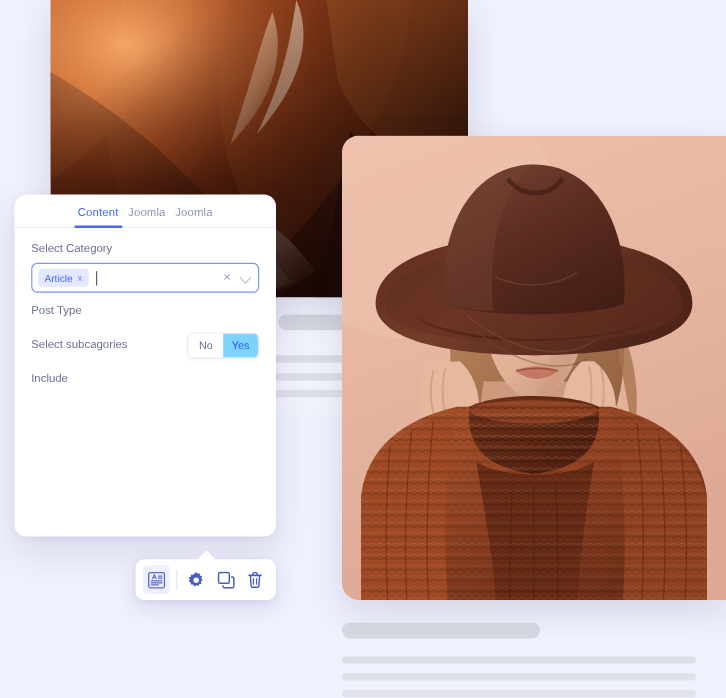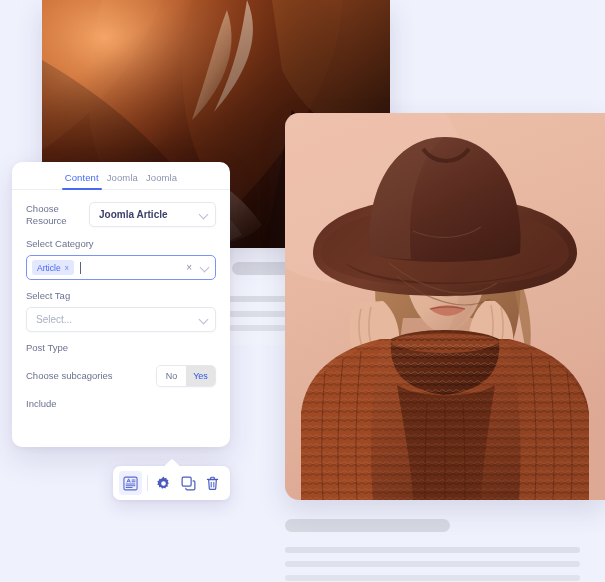--- a/index.html
+++ b/index.html
@@ -231,21 +231,21 @@
     width: 29px;
     display: flex;
     align-items: center;
     justify-content: center;
     font-size: 9px;
     color: #6b7190;
     background: #fff;
     cursor: pointer;
   }
   .toggle-btn.on {
-    background: #e5e5e5;
+    background: #7dd3fc;
     color: #3355e8;
   }
 
   
   #float-toolbar {
     position: absolute;
     left: 113px;
     top: 466px;
     width: 117px;
     height: 34px;
@@ -474,55 +474,41 @@
 <div id="settings-panel">
 
   <div id="panel-tabs">
     <div class="tab active">Content</div>
     <div class="tab">Joomla</div>
     <div class="tab">Joomla</div>
   </div>
 
   <div id="panel-form">
 
-    <div class="field-row">
-      <div class="field-label">Choose Resource</div>
-      <div class="select-box">
-        <span>Joomla Article</span>
-        <span class="chevron"></span>
-      </div>
-    </div>
 
     <div class="field-stack">
       <div class="field-label">Select Category</div>
       <div id="category-field">
         <span class="chip">
           <span>Article</span>
           <span class="chip-x">x</span>
         </span>
         <span class="text-caret"></span>
         <span class="clear-x">×</span>
         <span class="chevron"></span>
       </div>
     </div>
 
-    <div class="field-stack">
-      <div class="field-label">Select Tag</div>
-      <div class="select-box full placeholder">
-        <span>Select...</span>
-        <span class="chevron"></span>
-      </div>
-    </div>
 
     <div class="field-row">
       <div class="field-label">Post Type</div>
     </div>
 
     <div class="field-row">
-      <div class="field-label wide">Choose subcagories</div>
+      <div class="field-label wide">Select subcagories</div>
       <div class="toggle-group">
         <div class="toggle-btn">No</div>
         <div class="toggle-btn on">Yes</div>
       </div>
     </div>
 
     <div class="field-row">
       <div class="field-label">Include</div>
     </div>
 

